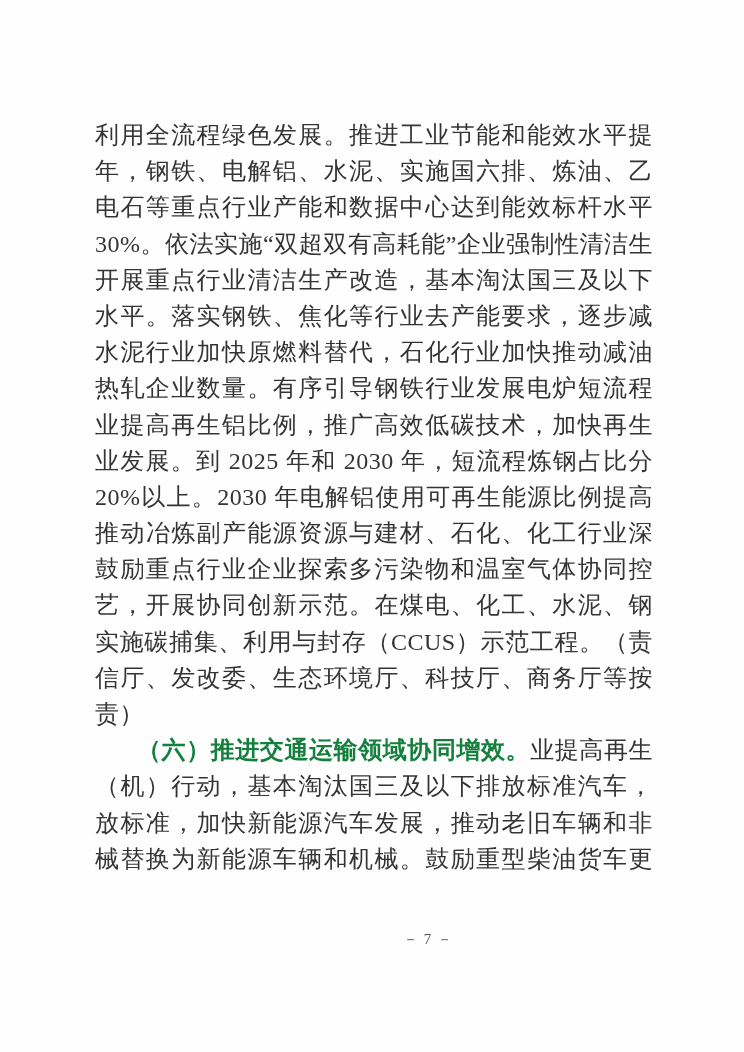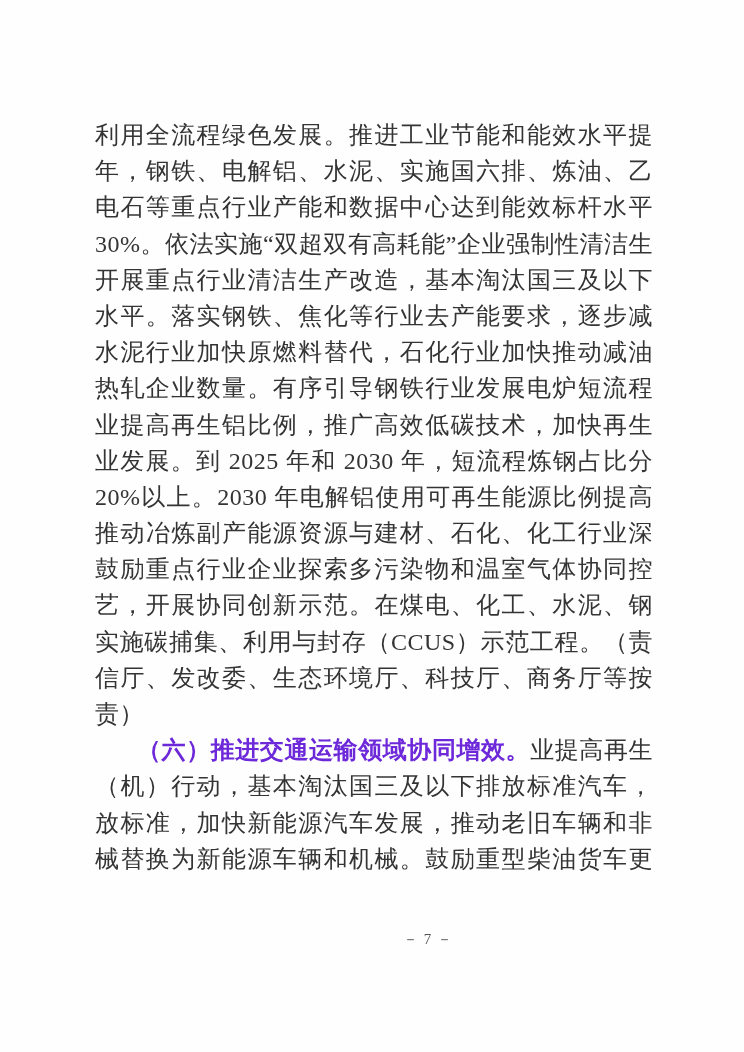--- a/index.html
+++ b/index.html
@@ -40,21 +40,21 @@
   .line.para-end {
     text-align: left;
     text-align-last: left;
   }
   .line.indent2 {
     padding-left: 42px;
   }
   .section-heading {
     font-family: "Liberation Sans", "DejaVu Sans", sans-serif;
     font-weight: bold;
-    color: #6d28d9;
+    color: #15803d;
   }
   .footer {
     position: absolute;
     left: 403px;
     top: 929px;
     width: 120px;
     color: #555555;
     font-size: 15px;
     line-height: 20px;
     letter-spacing: 1px;

